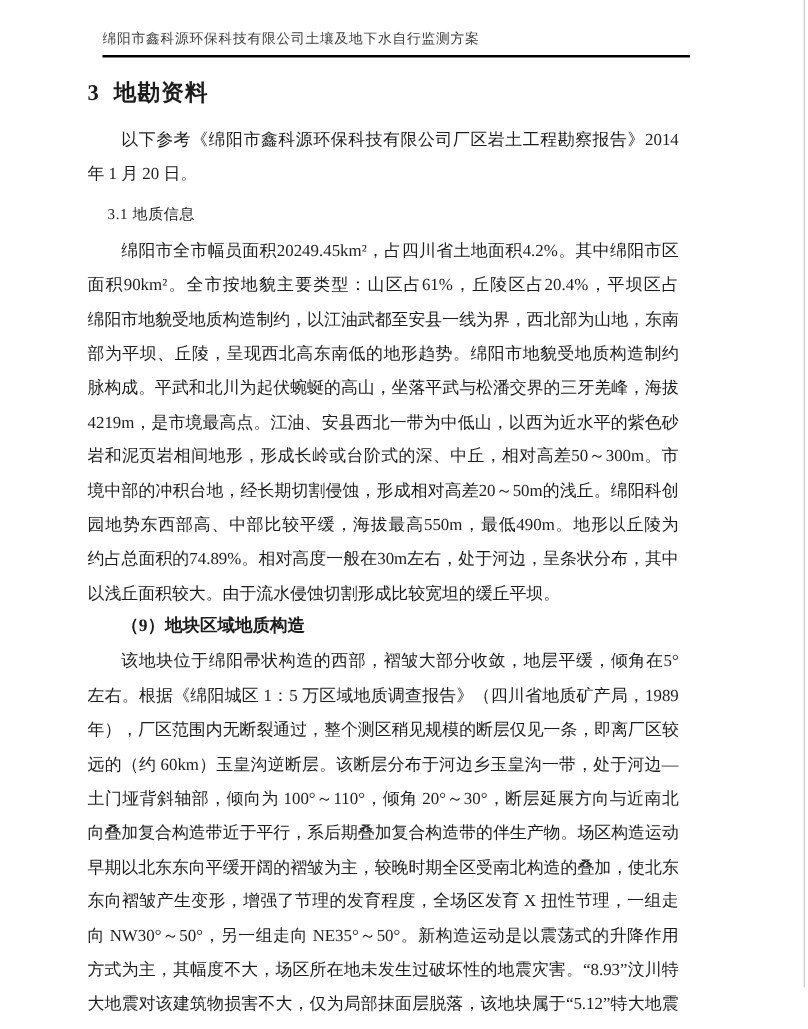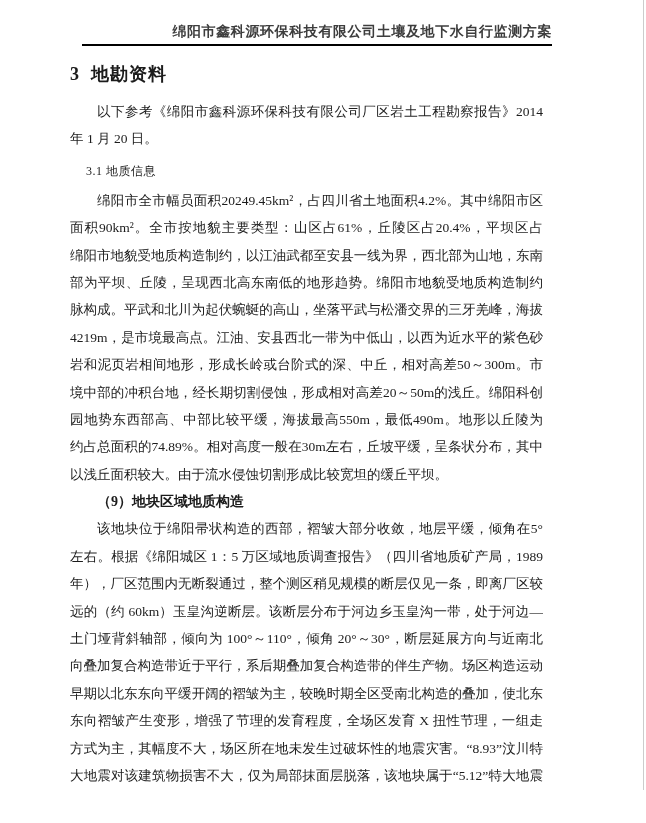--- a/index.html
+++ b/index.html
@@ -21,23 +21,23 @@
     right: 2px;
     width: 1px;
     height: 790px;
     background: #cccccc;
   }
   .doc-header-title {
     position: absolute;
     top: 23px;
     left: 82px;
     width: 470px;
-    text-align: right;
-    font-size: 14px;
-    font-weight: 700;
+    text-align: left;
+    font-size: 11px;
+    font-weight: 400;
     letter-spacing: 0.6px;
     color: #3d3d3d;
     white-space: nowrap;
   }
   .doc-header-rule {
     position: absolute;
     top: 44px;
     left: 82px;
     width: 470px;
     height: 0;
@@ -109,32 +109,33 @@
   <div>
       <div class="line indent">绵阳市全市幅员面积20249.45km²，占四川省土地面积4.2%。其中绵阳市区</div>
       <div class="line">面积90km²。全市按地貌主要类型：山区占61%，丘陵区占20.4%，平坝区占18.6%。</div>
       <div class="line">绵阳市地貌受地质构造制约，以江油武都至安县一线为界，西北部为山地，东南</div>
       <div class="line">部为平坝、丘陵，呈现西北高东南低的地形趋势。绵阳市地貌受地质构造制约</div>
       <div class="line">脉构成。平武和北川为起伏蜿蜒的高山，坐落平武与松潘交界的三牙羌峰，海拔</div>
       <div class="line">4219m，是市境最高点。江油、安县西北一带为中低山，以西为近水平的紫色砂</div>
       <div class="line">岩和泥页岩相间地形，形成长岭或台阶式的深、中丘，相对高差50～300m。市</div>
       <div class="line">境中部的冲积台地，经长期切割侵蚀，形成相对高差20～50m的浅丘。绵阳科创</div>
       <div class="line">园地势东西部高、中部比较平缓，海拔最高550m，最低490m。地形以丘陵为主，</div>
-      <div class="line">约占总面积的74.89%。相对高度一般在30m左右，丘坡平缓，呈条状分布，其中</div>
+      <div class="line">约占总面积的74.89%。相对高度一般在30m左右，处于河边，呈条状分布，其中</div>
       <div class="line endline">以浅丘面积较大。由于流水侵蚀切割形成比较宽坦的缓丘平坝。</div>
     </div>
 
   <div class="h3-title">（9）地块区域地质构造</div>
 
   <div>
       <div class="line indent">该地块位于绵阳帚状构造的西部，褶皱大部分收敛，地层平缓，倾角在5°</div>
       <div class="line">左右。根据《绵阳城区 1：5 万区域地质调查报告》（四川省地质矿产局，1989</div>
       <div class="line">年），厂区范围内无断裂通过，整个测区稍见规模的断层仅见一条，即离厂区较</div>
       <div class="line">远的（约 60km）玉皇沟逆断层。该断层分布于河边乡玉皇沟一带，处于河边—</div>
       <div class="line">土门垭背斜轴部，倾向为 100°～110°，倾角 20°～30°，断层延展方向与近南北</div>
       <div class="line">向叠加复合构造带近于平行，系后期叠加复合构造带的伴生产物。场区构造运动</div>
       <div class="line">早期以北东东向平缓开阔的褶皱为主，较晚时期全区受南北构造的叠加，使北东</div>
       <div class="line">东向褶皱产生变形，增强了节理的发育程度，全场区发育 X 扭性节理，一组走</div>
+      <div class="line">向 NW30°～50°，另一组走向 NE35°～50°。新构造运动是以震荡式的升降作用</div>
       <div class="line">方式为主，其幅度不大，场区所在地未发生过破坏性的地震灾害。“8.93”汶川特</div>
       <div class="line">大地震对该建筑物损害不大，仅为局部抹面层脱落，该地块属于“5.12”特大地震</div>
     </div>
 
 </div>
 
 </body></html>

